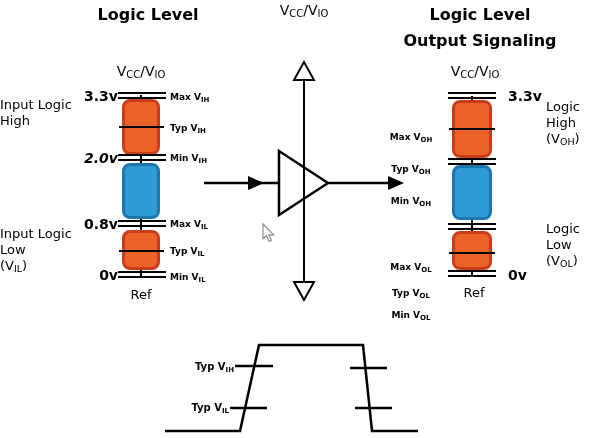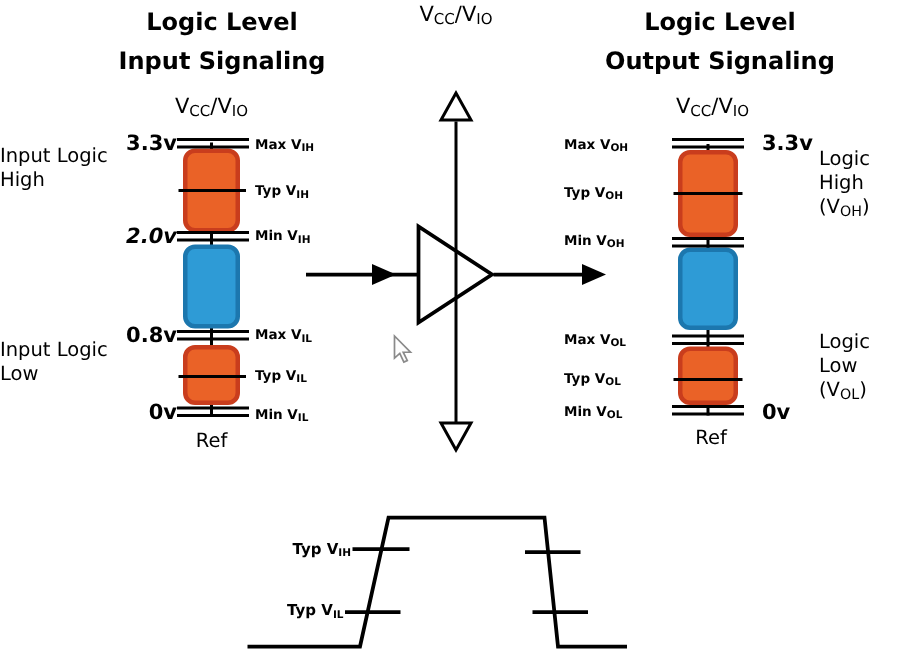--- a/index.html
+++ b/index.html
@@ -10,40 +10,39 @@
   .abs{position:absolute;}
   .title{font-weight:bold;font-size:16px;line-height:26px;text-align:center;letter-spacing:0;}
   .rail{font-size:14px;text-align:center;white-space:nowrap;}
   .rail sub{font-size:10px;vertical-align:-0.22em;line-height:0;}
   .side{font-size:13px;line-height:16px;text-align:left;}
   .side sub{font-size:9.5px;vertical-align:-0.22em;line-height:0;}
   .voltage{font-size:14px;font-weight:bold;line-height:18px;white-space:nowrap;}
   .v-r{text-align:right;}
   .marker{font-size:9px;font-weight:bold;line-height:12px;white-space:nowrap;}
   .marker sub,.wflabel sub{font-size:7px;vertical-align:-0.25em;line-height:0;}
-  .m-r{text-align:left;}
+  .m-r{text-align:center;margin-top:40px;}
   .refl{font-size:13px;text-align:center;}
   .vref{font-size:15px;text-align:center;white-space:nowrap;}
   .wflabel{font-size:10px;font-weight:bold;line-height:13px;text-align:right;white-space:nowrap;}
   .vline{background:var(--line,#000);width:2px;}
   .tick{height:3px;border-top:2px solid var(--line,#000);border-bottom:2px solid var(--line,#000);}
   .typline{height:2px;background:var(--line,#000);}
   .block{box-sizing:border-box;border-radius:8px;}
   .block.orange{background:var(--orange-fill,#EA6227);border:3px solid var(--orange-border,#C93D1D);}
   .block.blue{background:var(--blue-fill,#2E9BD6);border:3px solid var(--blue-border,#1C77AE);}
   svg{display:block;}
 </style>
 </head>
 <body>
 
 <div class="canvas">
 
   <div class="abs title" style="left:38px;top:2px;width:220px;">
     <div>Logic Level</div>
-    <div>Input Signaling</div>
   </div>
   <div class="abs title" style="left:370px;top:2px;width:220px;">
     <div>Logic Level</div>
     <div>Output Signaling</div>
   </div>
 
   <div class="abs rail" style="left:91px;top:63px;width:100px;">
     <span>V</span><sub>CC</sub><span>/V</span><sub>IO</sub>
   </div>
   <div class="abs rail" style="left:254px;top:2px;width:100px;">
@@ -53,20 +52,23 @@
     <span>V</span><sub>CC</sub><span>/V</span><sub>IO</sub>
   </div>
 
   <div class="abs side" style="left:0px;top:97px;width:80px;">
     <div>Input Logic</div>
     <div>High</div>
   </div>
   <div class="abs side" style="left:0px;top:226px;width:80px;">
     <div>Input Logic</div>
     <div>Low</div>
+    <div>
+      <span>(V</span><sub>IL</sub><span>)</span>
+    </div>
   </div>
 
   <div class="abs side" style="left:546px;top:99px;width:58px;">
     <div>Logic</div>
     <div>High</div>
     <div>
       <span>(V</span><sub>OH</sub><span>)</span>
     </div>
   </div>
   <div class="abs side" style="left:546px;top:221px;width:58px;">

